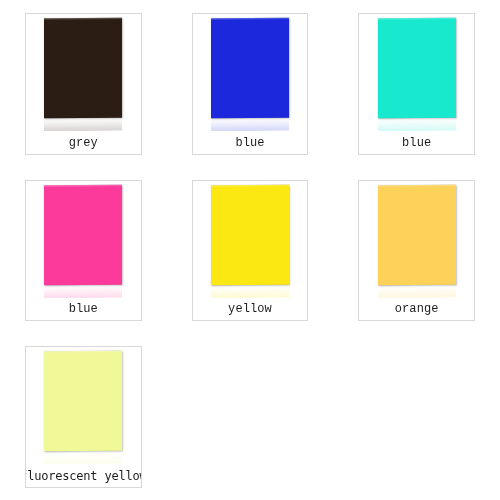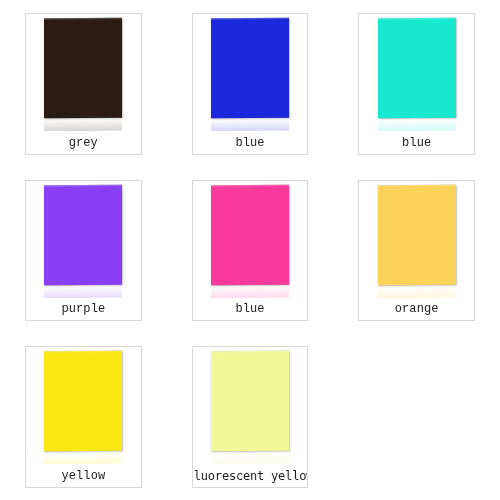--- a/index.html
+++ b/index.html
@@ -146,71 +146,60 @@
         <div class="sheet" style="background-color: rgb(24, 232, 205);"></div>
         <div class="sheet-reflection" style="background-color: rgb(24, 232, 205);"></div>
       </div>
       <div class="label-strip">
         <span class="swatch-label">blue</span>
       </div>
     </div>
   </div>
 
 
-  <div class="swatch-cell">
-    <div class="cell-frame">
-      <div class="sheet-wrap">
-        <div class="sheet" style="background-color: rgb(138, 62, 245);"></div>
-        <div class="sheet-reflection" style="background-color: rgb(138, 62, 245);"></div>
-      </div>
-      <div class="label-strip">
-        <span class="swatch-label">purple</span>
-      </div>
-    </div>
-  </div>
 
   <div class="swatch-cell">
     <div class="cell-frame">
       <div class="sheet-wrap">
         <div class="sheet" style="background-color: rgb(252, 58, 156);"></div>
         <div class="sheet-reflection" style="background-color: rgb(252, 58, 156);"></div>
       </div>
       <div class="label-strip">
         <span class="swatch-label">blue</span>
       </div>
     </div>
   </div>
 
   <div class="swatch-cell">
     <div class="cell-frame">
       <div class="sheet-wrap">
+        <div class="sheet" style="background-color: rgb(251, 231, 18);"></div>
+        <div class="sheet-reflection" style="background-color: rgb(251, 231, 18);"></div>
+      </div>
+      <div class="label-strip">
+        <span class="swatch-label">yellow</span>
+      </div>
+    </div>
+  </div>
+
+  <div class="swatch-cell">
+    <div class="cell-frame">
+      <div class="sheet-wrap">
         <div class="sheet" style="background-color: rgb(252, 210, 89);"></div>
         <div class="sheet-reflection" style="background-color: rgb(252, 210, 89);"></div>
       </div>
       <div class="label-strip">
         <span class="swatch-label">orange</span>
       </div>
     </div>
   </div>
 
   <div class="swatch-cell">
     <div class="cell-frame">
       <div class="sheet-wrap">
-        <div class="sheet" style="background-color: rgb(251, 231, 18);"></div>
-        <div class="sheet-reflection" style="background-color: rgb(251, 231, 18);"></div>
-      </div>
-      <div class="label-strip">
-        <span class="swatch-label">yellow</span>
-      </div>
-    </div>
-  </div>
-
-  <div class="swatch-cell">
-    <div class="cell-frame">
-      <div class="sheet-wrap">
         <div class="sheet" style="background-color: rgb(240, 248, 151);"></div>
         <div class="sheet-reflection" style="background-color: rgb(240, 248, 151);"></div>
       </div>
       <div class="label-strip">
         <span class="swatch-label long">fluorescent yellow</span>
       </div>
     </div>
   </div>
 
 </div>

